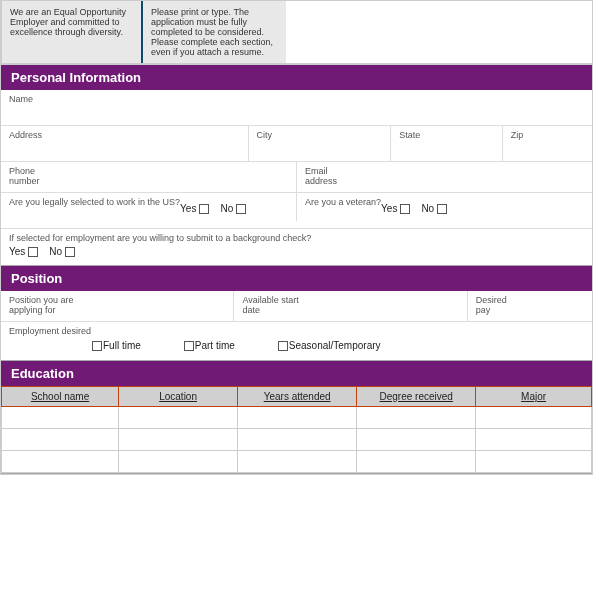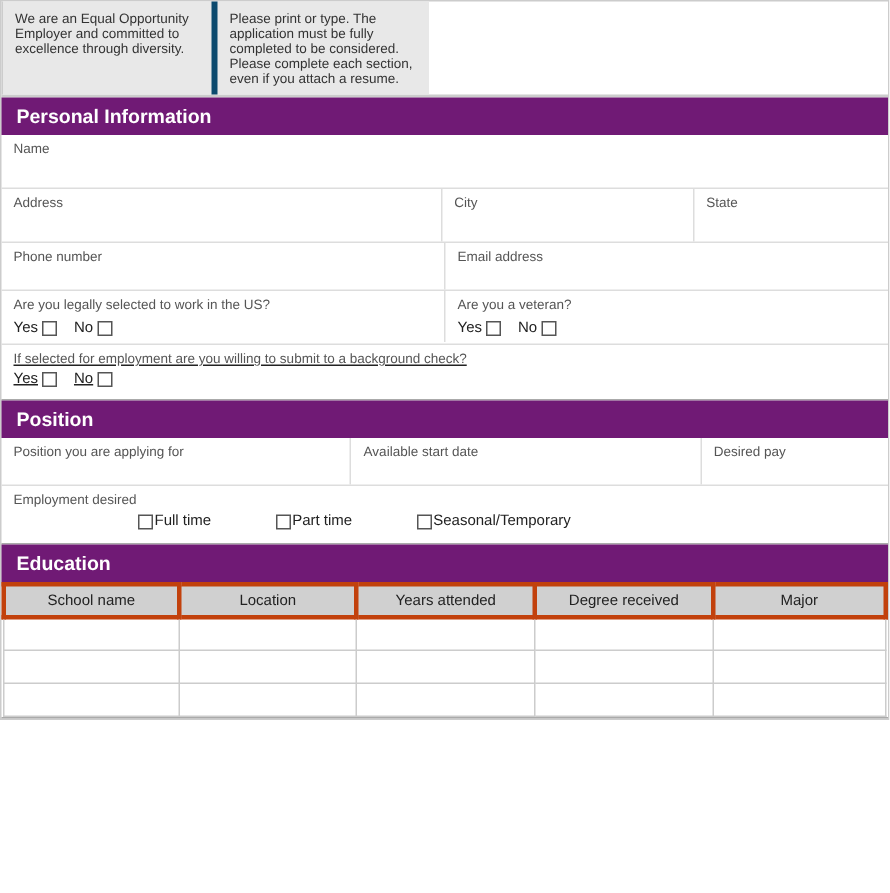--- a/index.html
+++ b/index.html
@@ -38,39 +38,39 @@
       font-size: 9px;
       color: #333;
       border-left: 1px solid #ccc;
     }
     .header-notice-right {
       width: 145px;
       background: #e8e8e8;
       padding: 6px 8px;
       font-size: 9px;
       color: #333;
-      border-left: 4px solid #0c4a6e;
+      border-left: 2px solid #0c4a6e;
     }
     
     .section-header {
       background: #701a75;
       color: #fff;
       padding: 5px 10px;
       font-size: 13px;
       font-weight: bold;
     }
     
     .form-section {
       border-bottom: 1px solid #aaa;
     }
     .form-cell {
       padding: 4px 8px;
       border-right: 1px solid #ddd;
       display: flex;
-      flex-direction: column;
+      flex-direction: row;
       justify-content: flex-start;
       min-height: 28px;
     }
     .form-cell:last-child {
       border-right: none;
     }
     .field-label {
       font-size: 9px;
       color: #555;
       margin-bottom: 2px;
@@ -97,21 +97,20 @@
     .eligibility-row {
       display: flex;
       border-bottom: 1px solid #ddd;
       min-height: 36px;
       align-items: flex-start;
     }
     
     .bg-row {
       min-height: 36px;
       padding: 4px 8px;
-      text-decoration: underline;
     }
     
     .checkbox-item {
       display: inline-flex;
       align-items: center;
       margin-right: 10px;
       font-size: 10px;
     }
     .checkbox-box {
       width: 10px;
@@ -139,25 +138,26 @@
       padding-top: 2px;
       gap: 30px;
     }
     
     .edu-table {
       width: 100%;
       border-collapse: collapse;
     }
     .edu-table th {
       background: #d0d0d0;
-      border: 3px solid #c2410c;
+      border: 1px solid #c2410c;
       padding: 4px 6px;
       font-size: 10px;
       font-weight: normal;
       text-align: center;
+      text-decoration: underline;
     }
     .edu-table td {
       border: 1px solid #ccc;
       height: 22px;
       padding: 2px 4px;
     }
   </style>
 </head>
 <body>
 
@@ -182,20 +182,24 @@
       <div class="form-cell" style="flex:2.2;">
         <div class="field-label">Address</div>
         <input type="text" style="width: 100%; border: none; outline: none; font-size: 10px;">
       </div>
       <div class="form-cell" style="flex:1.2;">
         <div class="field-label">City</div>
         <input type="text" style="width: 100%; border: none; outline: none; font-size: 10px;">
       </div>
       <div class="form-cell" style="flex:0.9;">
         <div class="field-label">State</div>
+        <input type="text" style="width: 100%; border: none; outline: none; font-size: 10px;">
+      </div>
+      <div class="form-cell" style="flex:0.7;">
+        <div class="field-label">Zip</div>
         <input type="text" style="width: 100%; border: none; outline: none; font-size: 10px;">
       </div>
     </div>
 
     <div class="phone-row">
       <div class="form-cell" style="flex:1;">
         <div class="field-label">Phone number</div>
         <input type="text" style="width: 100%; border: none; outline: none; font-size: 10px;">
       </div>
       <div class="form-cell" style="flex:1;">

